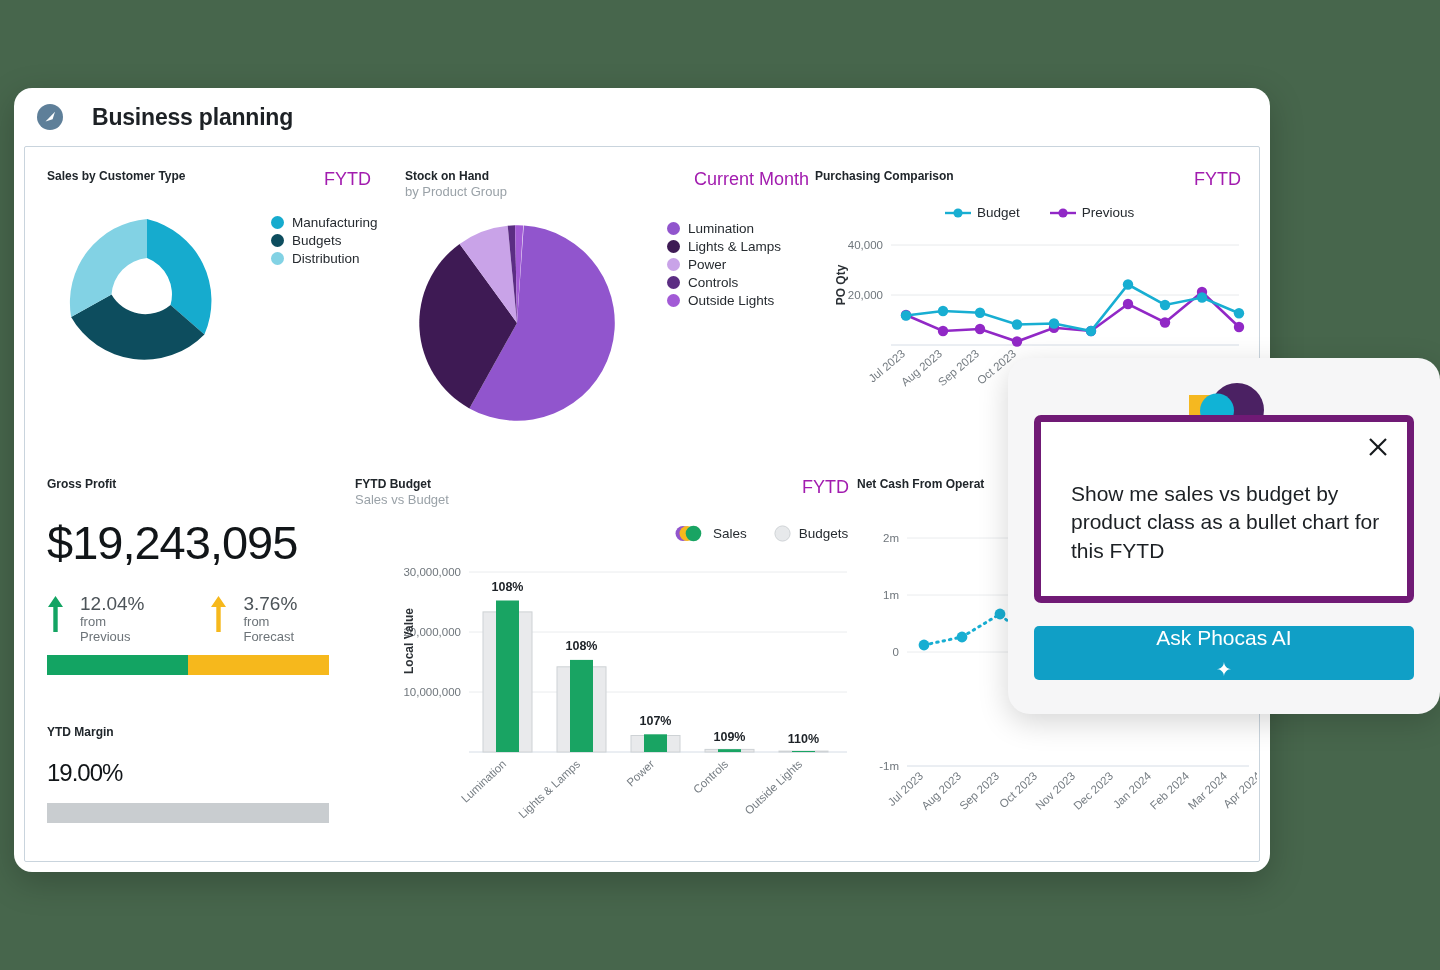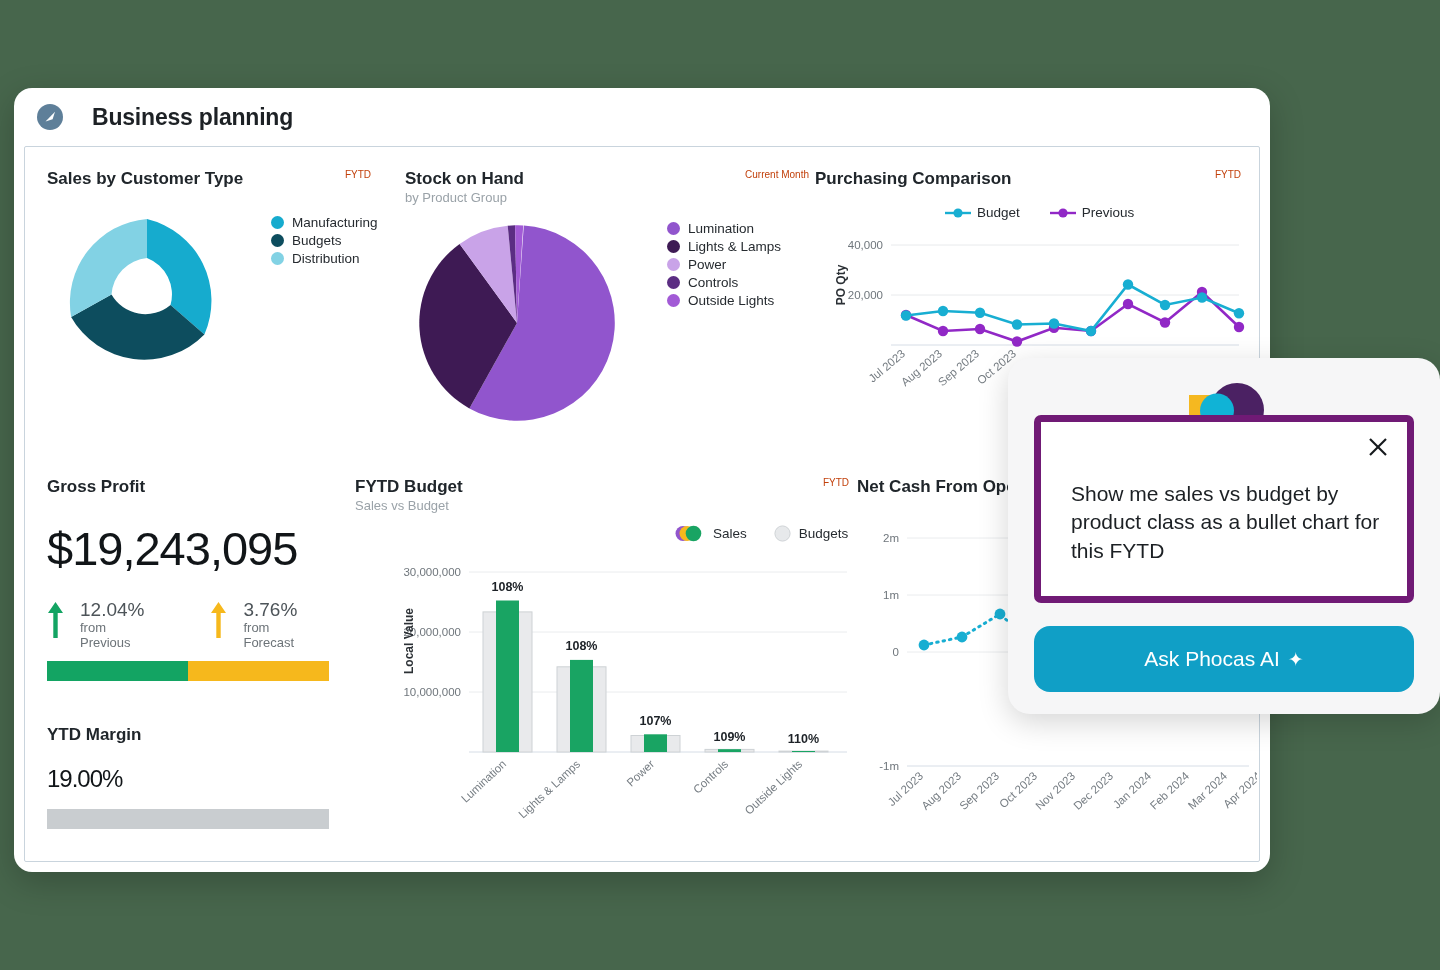--- a/index.html
+++ b/index.html
@@ -33,23 +33,23 @@
     position: absolute; left: 10px; top: 58px;
     width: 1236px; height: 716px;
     border: 1px solid #c9d4dd;
     border-radius: 2px;
     background: #fff;
   }
 
   
   .panel { position: absolute; }
   .p-head { display: flex; justify-content: space-between; align-items: flex-start; }
-  .p-title { font-size: 17px; font-weight: bold; color: #20262b; }
+  .p-title { font-size: 12px; font-weight: bold; color: #20262b; }
   .p-sub  { font-size: 13px; color: #9aa2a8; margin-top: 1px; }
-  .p-period { font-size: 10px; color: #c2410c; white-space: nowrap; }
+  .p-period { font-size: 18px; color: #a21caf; white-space: nowrap; }
 
   
   .legend { display: flex; flex-direction: column; gap: 3px; }
   .lg-row { display: flex; align-items: center; gap: 8px; }
   .lg-dot { width: 13px; height: 13px; border-radius: 50%; flex: none; }
   .lg-lbl { font-size: 13.5px; color: #262b30; white-space: nowrap; }
 
   
   .kpi-value {
     font-size: 47px; color: #111518; letter-spacing: -1px;
@@ -102,24 +102,25 @@
     position: absolute; right: 14px; top: 10px;
     width: 30px; height: 30px; display: flex;
     align-items: center; justify-content: center;
     cursor: pointer;
   }
   .ai-query {
     position: absolute; left: 30px; top: 58px; right: 24px;
     font-size: 21px; line-height: 1.35; color: #1c2024;
   }
   .ai-btn {
-    position: absolute; left: 26px; right: 26px; top: 268px; height: 66px;
-    background: #109fc6; border-radius: 16px;
+    position: absolute; left: 26px; right: 26px; top: 268px; height: 54px;
+    background: #109fc6; border-radius: 5px;
     display: flex; align-items: center; justify-content: center; gap: 8px;
     cursor: pointer;
+    flex-direction: column;
   }
   .ai-btn-lbl { font-size: 21px; color: #fff; }
   .ai-spark { font-size: 19px; color: #fff; }
 </style>
 </head>
 <body>
 
 <div class="stage">
 
   <div class="window">

